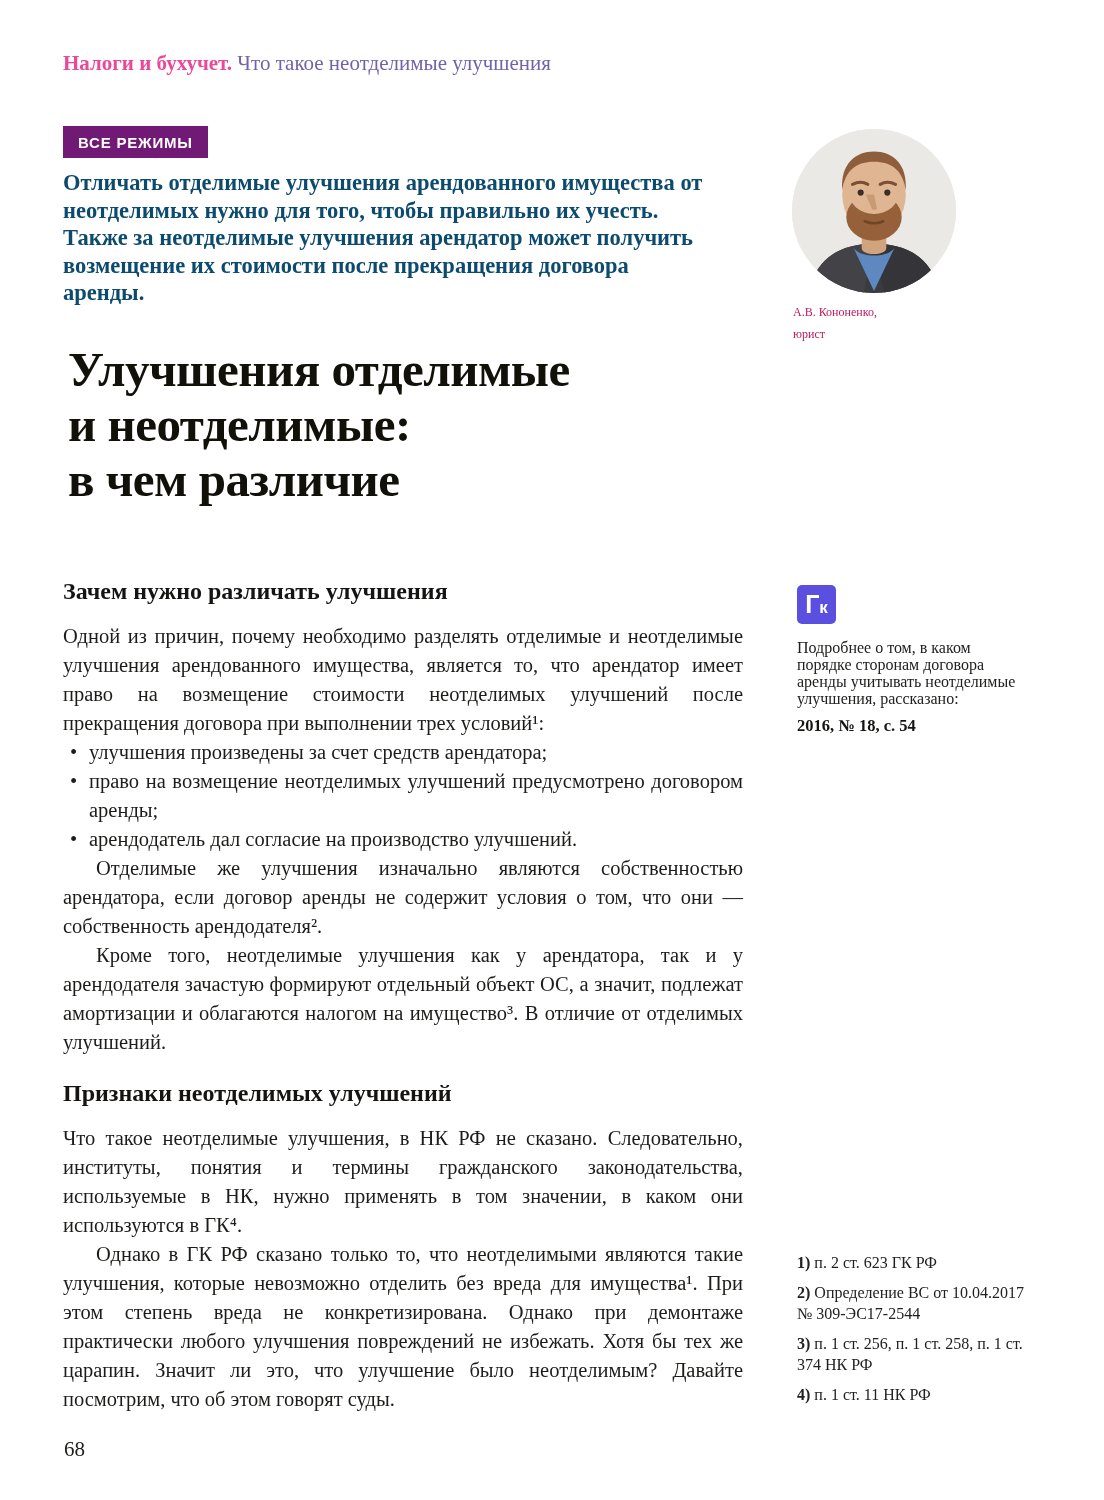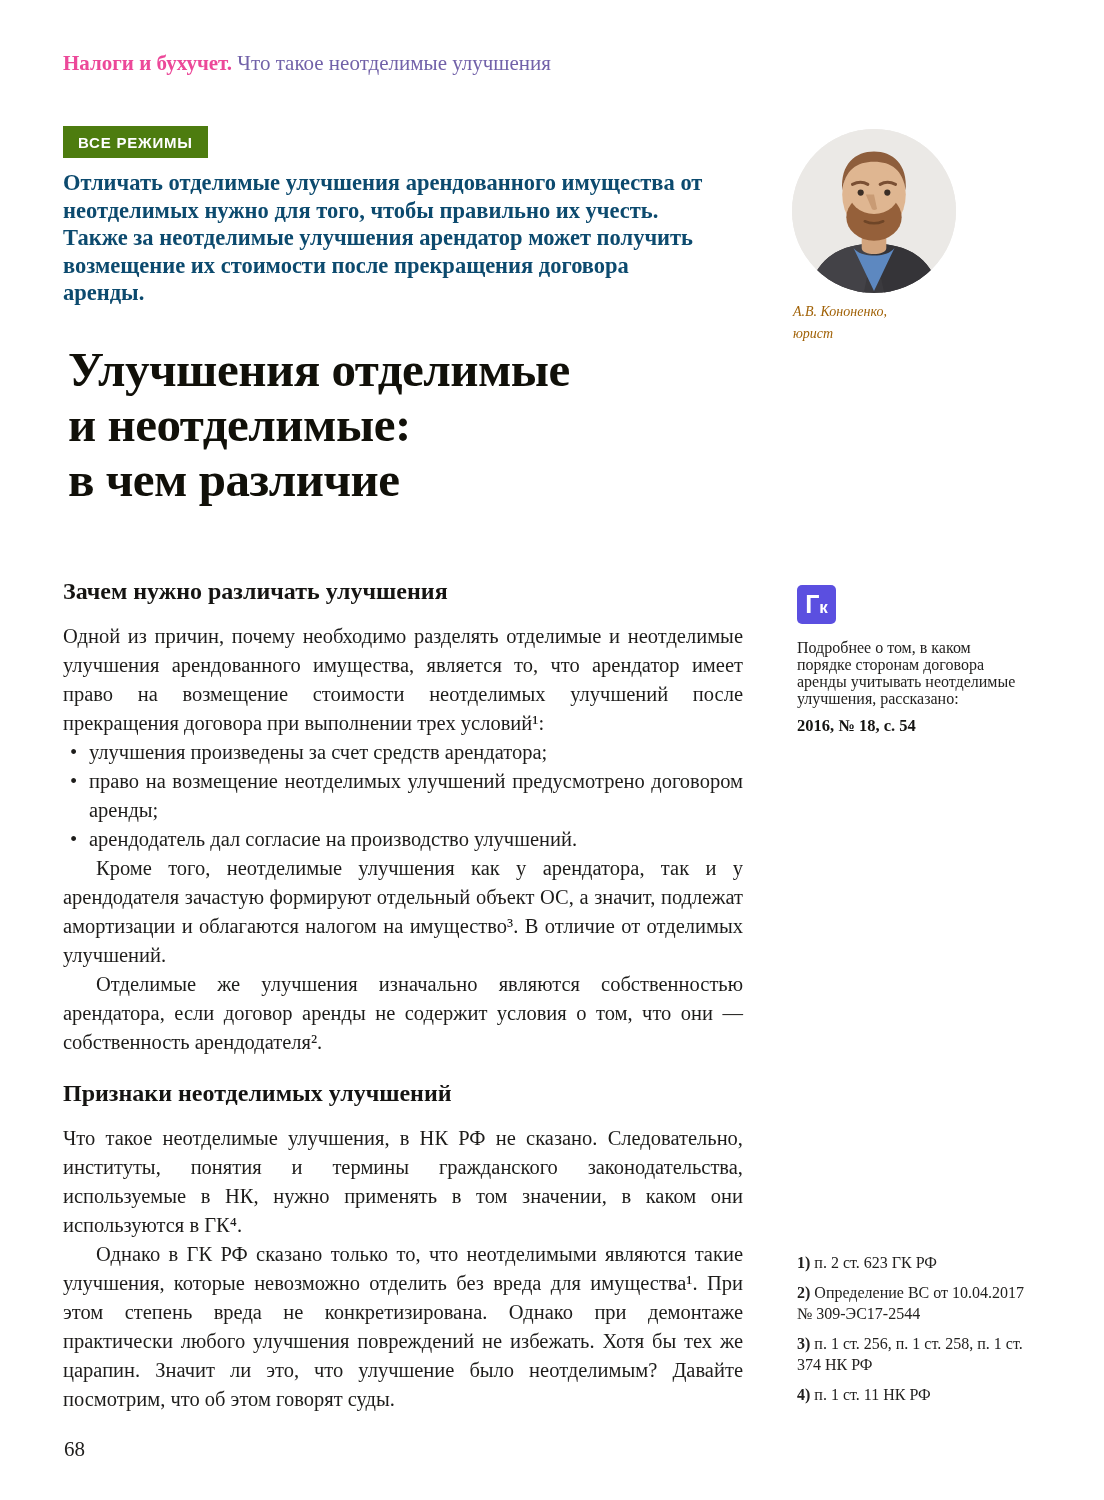--- a/index.html
+++ b/index.html
@@ -4,32 +4,32 @@
 <style>
   html,body{margin:0;padding:0;background:#fff;}
   .page{position:relative;width:1104px;height:1500px;background:#ffffff;overflow:hidden;
         font-family:"Liberation Serif", serif;color:#1d1c1a;}
 
   
   .runhead{position:absolute;left:63px;top:51px;font-size:21px;line-height:24px;}
   .runhead .brand{font-weight:bold;color:#ec4899;}
   .runhead .topic{color:#7262a9;}
 
-  .badge{position:absolute;left:63px;top:126px;background:#4d7c0f;color:#ffffff;
+  .badge{position:absolute;left:63px;top:126px;background:#701a75;color:#ffffff;
          font-family:"Liberation Sans", sans-serif;font-weight:bold;font-size:15px;
          letter-spacing:0.8px;padding:8px 15px 7px;}
 
   .lede{position:absolute;left:63px;top:169px;width:652px;
         font-weight:bold;font-size:22.5px;line-height:27.5px;color:#0c4a6e;}
 
   
   .avatar{position:absolute;left:792px;top:129px;width:164px;height:164px;border-radius:50%;
           overflow:hidden;background:#ebe9e6;}
   .avatar svg{display:block;width:100%;height:100%;}
-  .author{position:absolute;left:793px;top:301px;font-style:italic;font-size:14px;line-height:22px;color:#a16207;}
+  .author{position:absolute;left:793px;top:301px;font-size:12px;line-height:22px;color:#be185d;}
 
   
   .headline{position:absolute;left:60px;top:334px;font-weight:bold;font-size:49px;line-height:55px;
             letter-spacing:-0.5px;color:#111009;white-space:pre-line;}
 
   
   .main{position:absolute;left:63px;top:577px;width:680px;}
   .main h2{font-size:24px;line-height:28px;font-weight:bold;margin:0 0 17px;color:#151412;}
   .main h2.second{margin-top:22px;}
   .main p{font-size:20.5px;line-height:29px;margin:0;text-align:justify;color:#1d1c1a;}
@@ -101,22 +101,22 @@
 в чем различие</h1>
 
   <div class="main">
     <h2>Зачем нужно различать улучшения</h2>
     <p>Одной из причин, почему необходимо разделять отделимые и неотделимые улучшения арендованного имущества, является то, что арендатор имеет право на возмещение стоимости неотделимых улучшений после прекращения договора при выполнении трех условий¹:</p>
     <ul class="bullets">
       <li>улучшения произведены за счет средств арендатора;</li>
       <li>право на возмещение неотделимых улучшений предусмотрено договором аренды;</li>
       <li>арендодатель дал согласие на производство улучшений.</li>
     </ul>
+    <p class="ind">Отделимые же улучшения изначально являются собственностью арендатора, если договор аренды не содержит условия о том, что они — собственность арендодателя².</p>
     <p class="ind">Кроме того, неотделимые улучшения как у арендатора, так и у арендодателя зачастую формируют отдельный объект ОС, а значит, подлежат амортизации и облагаются налогом на имущество³. В отличие от отделимых улучшений.</p>
-    <p class="ind">Отделимые же улучшения изначально являются собственностью арендатора, если договор аренды не содержит условия о том, что они — собственность арендодателя².</p>
 
     <h2 class="second">Признаки неотделимых улучшений</h2>
     <p>Что такое неотделимые улучшения, в НК РФ не сказано. Следовательно, институты, понятия и термины гражданского законодательства, используемые в НК, нужно применять в том значении, в каком они используются в ГК⁴.</p>
     <p class="ind">Однако в ГК РФ сказано только то, что неотделимыми являются такие улучшения, которые невозможно отделить без вреда для имущества¹. При этом степень вреда не конкретизирована. Однако при демонтаже практически любого улучшения повреждений не избежать. Хотя бы тех же царапин. Значит ли это, что улучшение было неотделимым? Давайте посмотрим, что об этом говорят суды.</p>
   </div>
 
   <div class="sidenote">
     <div class="gk-icon">
       <span class="big">Г</span>
       <span class="small">к</span>

